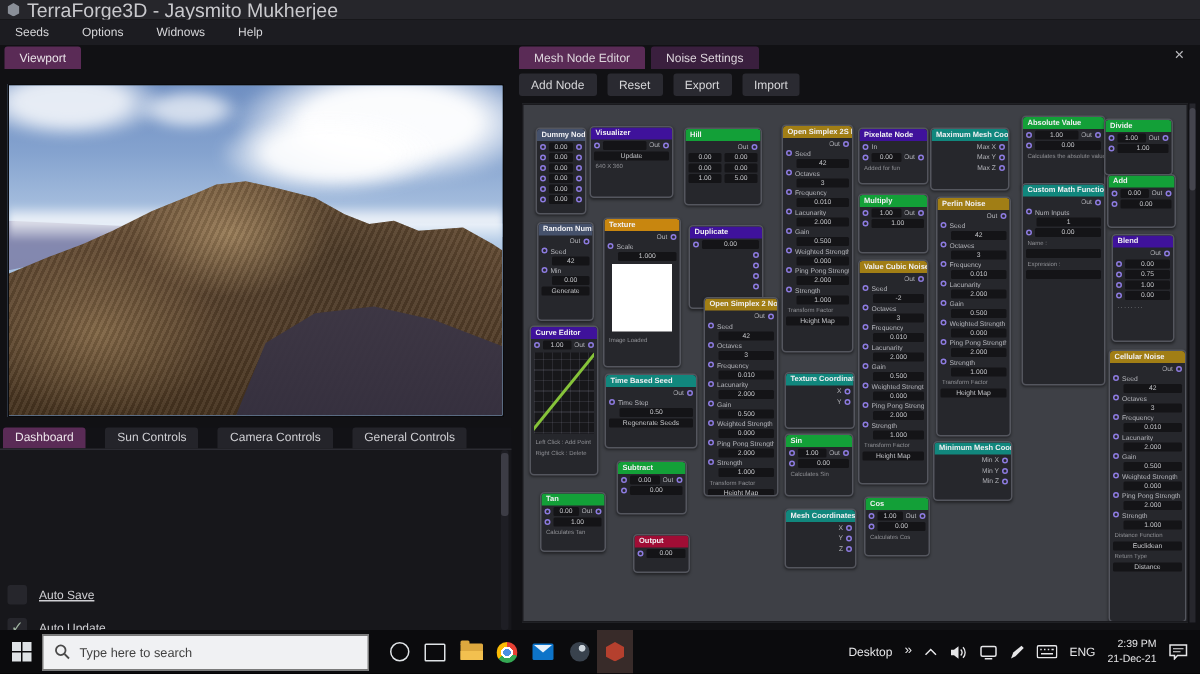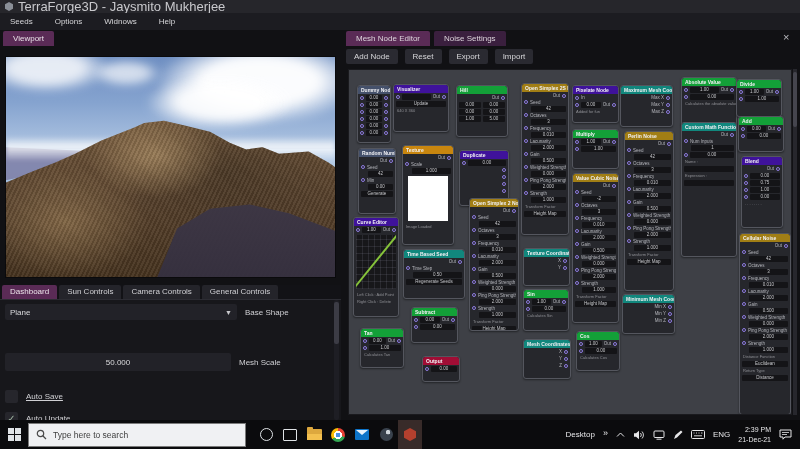--- a/index.html
+++ b/index.html
@@ -28,21 +28,21 @@
   #mountain{position:absolute;inset:0;
     clip-path:polygon(0% 57%,8% 52%,15% 48%,21% 44%,29% 38%,39% 32%,42% 30%,48% 29%,54% 31%,62% 34%,68% 39%,73% 42%,78% 41%,83% 44%,92% 43%,98% 48%,100% 50%,100% 100%,0% 100%);
     background:
       repeating-linear-gradient(115deg,rgba(0,0,0,.10) 0 2px,rgba(255,255,255,.05) 2px 4px),
       radial-gradient(95px 60px at 45% 45%,rgba(201,168,120,.55),rgba(201,168,120,0) 70%),
       radial-gradient(120px 80px at 18% 75%,rgba(176,143,98,.5),rgba(176,143,98,0) 70%),
       radial-gradient(150px 90px at 68% 52%,rgba(55,42,28,.5),rgba(55,42,28,0) 75%),
       linear-gradient(180deg,#8a6c48 0%,#6e5439 35%,#57412c 65%,#46331f 100%);}
   #darkpatch{position:absolute;inset:0;clip-path:polygon(46% 100%,52% 78%,62% 69%,74% 67%,86% 71%,100% 79%,100% 100%);
     background:linear-gradient(180deg,#4a4250 0%,#353040 100%);opacity:.95;}
-  #dash-tabs{left:0;top:285px;width:341px;height:14px;background:#121216;display:flex;gap:2px;padding-left:2px;}
+  #dash-tabs{left:0;top:285px;width:341px;height:14px;background:#121216;display:flex;gap:13px;padding-left:2px;}
   .dtab{font-size:8px;line-height:14px;padding:0 8px;background:#24242a;color:#cfcfd3;border-radius:2px 2px 0 0;}
   .dtab.sel{background:#5a2b56;color:#ece4ea;}
   #dash{left:0;top:299px;width:341px;height:121px;background:#17171b;border-top:1px solid #2c2c33;}
   .crow{position:absolute;left:5px;display:flex;align-items:center;}
   .cinput{width:222px;height:16px;background:#222228;border:0;border-radius:2px;color:#dadadd;font-size:8px;text-align:center;font-family:inherit;}
   .clabel{margin-left:8px;font-size:8px;color:#d0d0d4;}
   .combo{width:222px;height:16px;background:#222228;border-radius:2px;display:flex;align-items:center;padding:0 5px;font-size:8px;color:#dadadd;}
   .combo .arrow{margin-left:auto;font-size:7px;color:#c9c9cd;}
   .chk{width:13px;height:13px;background:#26262c;border-radius:2px;font-size:10px;line-height:13px;text-align:center;color:#9fb3a0;}
   #lscroll{left:334px;top:300px;width:5px;height:120px;background:#1e1e24;border-radius:2px;}
@@ -128,31 +128,20 @@
   </div>
 </div>
 
 <div class="abs" id="dash-tabs">
   <div class="dtab sel">Dashboard</div>
   <div class="dtab">Sun Controls</div>
   <div class="dtab">Camera Controls</div>
   <div class="dtab">General Controls</div>
 </div>
 <div class="abs" id="dash">
-  <div class="crow" style="top:4px;">
-    <div class="combo">
-      <span>Plane</span>
-      <span class="arrow">▼</span>
-    </div>
-    <span class="clabel">Base Shape</span>
-  </div>
-  <div class="crow" style="top:53px;">
-    <input class="cinput" value="50.000" style="">
-    <span class="clabel">Mesh Scale</span>
-  </div>
   <div class="crow" style="top:90px;gap:8px;">
     <div class="chk"></div>
     <span class="clabel" style="margin-left:0;text-decoration:underline;">Auto Save</span>
   </div>
   <div class="crow" style="top:112px;gap:8px;">
     <div class="chk">✓</div>
     <span class="clabel" style="margin-left:0;">Auto Update</span>
   </div>
 </div>
 <div class="abs" id="lscroll"></div>

